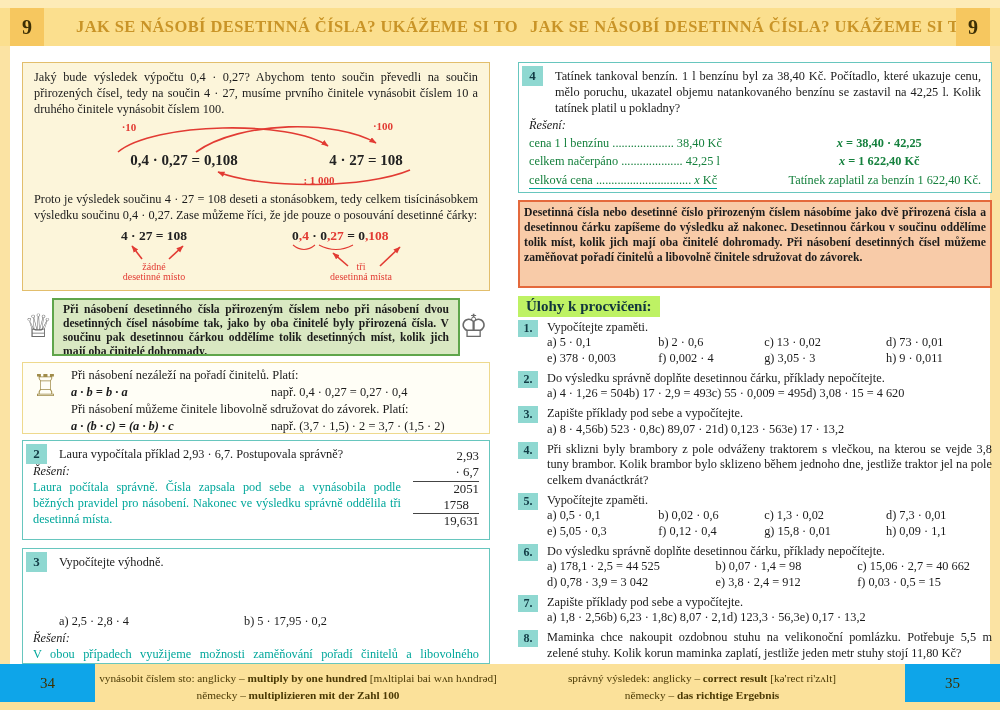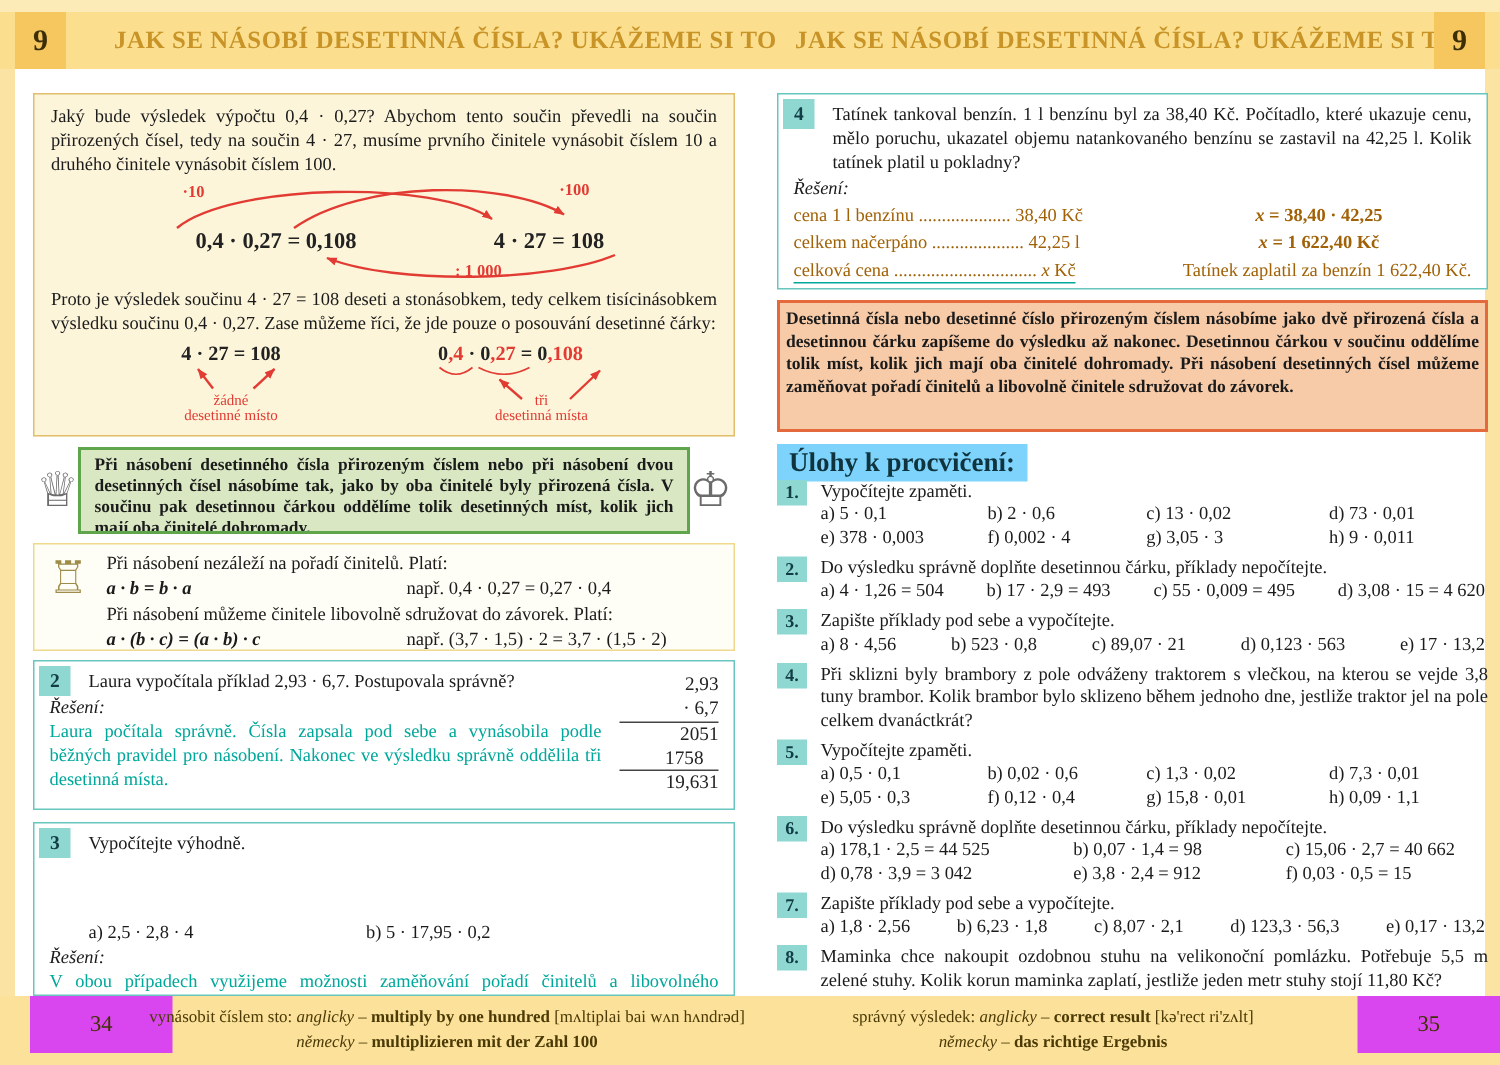--- a/index.html
+++ b/index.html
@@ -54,46 +54,46 @@
   .ex2flex{display:flex;}
   .ex2left{flex:1;padding-right:12px;}
   .mult{width:66px;text-align:right;font-size:12.8px;line-height:1.24;margin-top:2px;flex:none;color:#222;}
   .mu{border-bottom:1.2px solid #444;}
   .mu2{border-bottom:1.2px solid #444;}
   .mshift{padding-right:10px;}
   .ex3{top:486px;height:116px;}
   .itemrow{display:flex;margin-left:26px;margin-top:43px;}
   .itemrow span:first-child{width:185px;}
   .ex4{top:0;height:131px;}
-  .sol4{display:grid;grid-template-columns:55% 45%;color:#a16207;line-height:1.5;}
+  .sol4{display:grid;grid-template-columns:55% 45%;color:#15803d;line-height:1.5;}
   .sol4 .c{text-align:center;font-weight:bold;}
   .sol4 .r{text-align:right;}
   .u3{border-bottom:1.2px solid #00A79B;padding-bottom:1px;}
   
   .summary{position:absolute;top:138px;left:0;right:0;height:88px;background:#F8CBA8;border:2px solid #E4693C;
     box-sizing:border-box;padding:4px 4px;font-weight:bold;font-size:11.7px;line-height:1.27;text-align:justify;overflow:hidden;}
-  .exheading{position:absolute;top:234px;left:0;display:inline-block;background:#7dd3fc;color:#10343d;
-    font-weight:bold;font-size:18px;padding:2px 8px;}
+  .exheading{position:absolute;top:234px;left:0;display:inline-block;background:#bef264;color:#10343d;
+    font-weight:bold;font-size:15px;padding:2px 8px;}
   .exlist{position:absolute;top:258px;left:0;right:0;bottom:0;overflow:hidden;}
   .exercise{display:flex;margin-bottom:4.5px;}
   .exnum{width:20px;height:17px;background:#8FD8D1;color:#123C46;font-weight:bold;font-size:12px;
     text-align:center;line-height:17px;margin-right:9px;flex:none;}
   .exbody{flex:1;font-size:12.3px;line-height:1.26;}
   .extitle{text-align:justify;}
   .r4{display:grid;grid-template-columns:1.05fr 1fr 1.15fr 1fr;}
   .r3{display:grid;grid-template-columns:1.25fr 1.05fr 1fr;}
-  .rs{display:flex;justify-content:space-between;padding-right:2px;}
+  .rs{display:flex;padding-right:2px;}
   
   .footer{position:absolute;bottom:0;left:0;right:0;height:46px;background:#FBE19A;}
-  .pageno{position:absolute;top:0;width:95px;height:38px;background:#d946ef;color:#3E3200;
-    font-size:15px;text-align:center;line-height:38px;margin-left:20px;}
+  .pageno{position:absolute;top:0;width:95px;height:38px;background:#0ea5e9;color:#3E3200;
+    font-size:15px;text-align:center;line-height:38px;}
   .pageno.pl{left:0;} .pageno.pr{right:0;}
   .ftext{position:absolute;top:6px;width:400px;text-align:center;font-size:11.3px;line-height:1.5;color:#4B3A05;}
   .ftext.fl{left:98px;} .ftext.fr{right:98px;}
-  .it{font-style:italic;} .bd{font-weight:bold;}
+  .it{} .bd{font-weight:bold;}
 </style>
 </head>
 <body>
 
 <div class="sheet">
 
   <div class="header">
     <div class="chapter-box cl">9</div>
     <div class="header-title hl">JAK SE NÁSOBÍ DESETINNÁ ČÍSLA? UKÁŽEME SI TO</div>
     <div class="header-title hr">JAK SE NÁSOBÍ DESETINNÁ ČÍSLA? UKÁŽEME SI TO</div>

